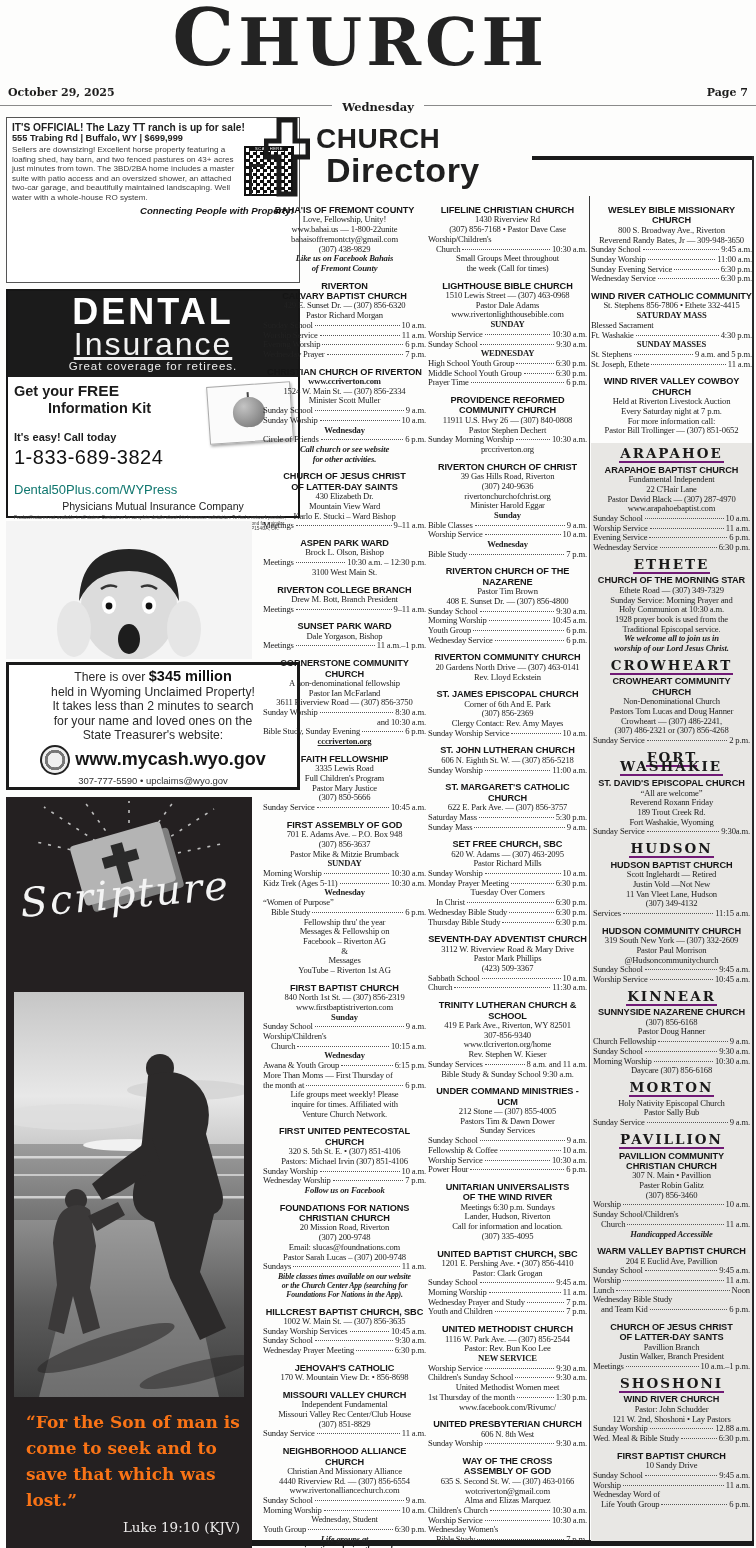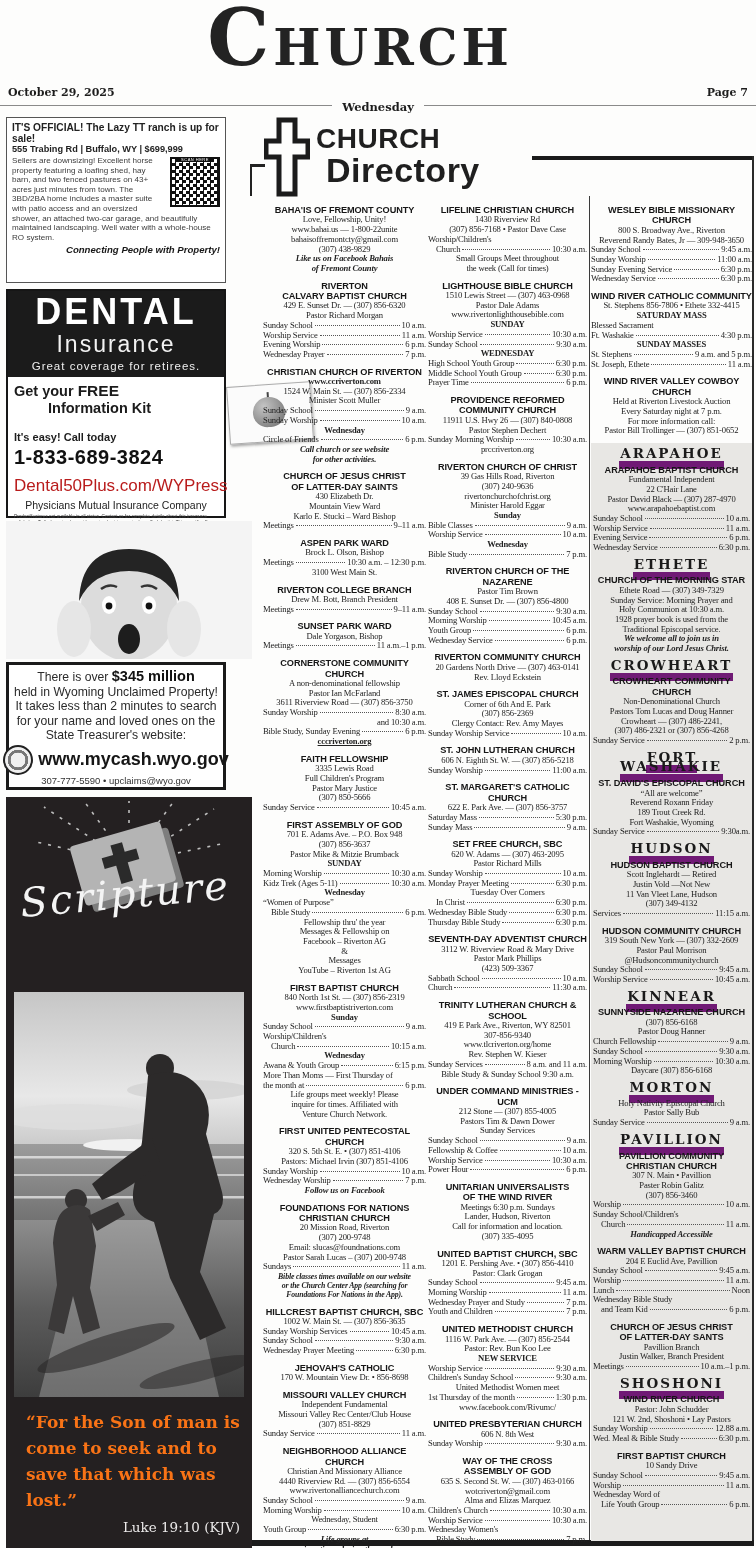--- a/index.html
+++ b/index.html
@@ -2,21 +2,21 @@
 <html><head>
 <meta charset="utf-8">
 <style>
   html,body{margin:0;padding:0;}
   body{width:756px;height:1548px;position:relative;background:#fdfdfc;color:#1d1d1d;
        font-family:"Liberation Serif",serif;overflow:hidden;}
   
   .masthead{position:absolute;top:-8px;left:0;width:720px;text-align:center;
             font-family:"DejaVu Serif",serif;font-weight:bold;color:#232323;letter-spacing:4px;}
   .mh-c{font-size:78px;}
-  .mh-rest{font-size:50px;}
+  .mh-rest{font-size:66px;}
   .dateline{position:absolute;top:86px;left:8px;right:8px;display:flex;justify-content:space-between;
             font-family:"DejaVu Serif",serif;font-weight:bold;font-size:11px;}
   .hdr-rule{position:absolute;top:105px;left:0;width:756px;height:1px;background:#8a8a8a;}
   .day-label{position:absolute;top:97px;left:0;width:756px;text-align:center;}
   .day-label span{background:#fdfdfc;padding:0 10px;font-family:"DejaVu Serif",serif;
                   font-weight:bold;font-size:11.5px;}
   
   .dir-head{position:absolute;left:264px;top:117px;display:flex;align-items:flex-start;}
   .cross{width:46px;height:80px;}
   .dir-titles{margin-left:6px;font-family:"Liberation Sans",sans-serif;font-weight:bold;color:#1f1f1f;}
@@ -43,52 +43,52 @@
   .ln.b{font-weight:bold;}
   .ln.bi{font-weight:bold;font-style:italic;}
   .ln.sm{font-size:7.8px;line-height:9.2px;}
   .ln.u{text-decoration:underline;font-weight:bold;}
   .dot{display:flex;align-items:baseline;overflow:hidden;}
   .dot.ind{padding-left:8px;}
   .dot .dl,.dot .dr{white-space:nowrap;}
   .dot .fill{flex:1;border-bottom:1.3px dotted #555;margin:0 2px;transform:translateY(-2px);min-width:4px;}
   .section{text-align:center;font-family:"DejaVu Serif",serif;font-weight:bold;font-size:13.5px;
            letter-spacing:2px;margin:3px 0 6px;color:#1a1a1a;}
-  .section span{border-bottom:8px solid #701a75;padding:0 1px;}
+  .section span{border-bottom:2px solid #701a75;padding:0 1px;}
   
-  .ad{position:absolute;left:6px;width:220px;background:#fff;box-sizing:border-box;}
+  .ad{position:absolute;left:6px;width:294px;background:#fff;box-sizing:border-box;}
   .re{top:117px;height:166px;border:1.5px solid #555;padding:4px 5px;font-family:"Liberation Sans",sans-serif;}
   .re-head{font-weight:bold;font-size:10.2px;color:#222;}
   .re-sub{font-weight:bold;font-size:9.2px;margin-bottom:2px;color:#222;}
   .qr{float:right;width:46px;height:46px;margin:1px 0 2px 5px;border:2px solid #111;
       background:repeating-conic-gradient(#111 0% 25%, #fff 0% 50%) 0 0/7px 7px;position:relative;}
   .qr-label{position:absolute;top:-2px;left:4px;right:4px;background:#111;color:#fff;font-size:4px;
             text-align:center;letter-spacing:.5px;}
   .re-body{margin:0;font-size:8.1px;line-height:9.6px;color:#3c3c3c;}
   .re-tag{clear:both;font-style:italic;font-weight:bold;font-size:9.6px;text-align:right;margin-top:2px;color:#181818;}
   .re-bottom{display:flex;align-items:center;}
   .bison{width:58px;height:34px;background:#141414;border-radius:46% 50% 42% 52%;color:#f1f1f1;
          font-size:6px;font-weight:bold;display:flex;align-items:center;justify-content:center;
          text-align:center;line-height:6px;flex:none;}
   .re-contact{flex:1;font-size:8.6px;line-height:10.5px;padding-left:6px;color:#2e2e2e;}
   .eh{font-size:10px;color:#222;align-self:flex-end;}
   
   .dental{top:289px;height:229px;border:2px solid #161616;font-family:"Liberation Sans",sans-serif;}
   .d-head{background:#1b1b1b;color:#fff;text-align:center;padding:3px 0 5px;}
   .d-title{font-size:36px;font-weight:bold;letter-spacing:3px;line-height:36px;}
-  .d-sub{font-size:23px;font-weight:normal;letter-spacing:2px;line-height:28px;color:#f2f2f2;}
+  .d-sub{font-size:32px;font-weight:normal;letter-spacing:2px;line-height:28px;color:#f2f2f2;text-decoration:underline;}
   .d-tag{font-size:11.5px;letter-spacing:1px;margin-top:2px;color:#eee;}
   .d-body{display:flex;padding:5px 6px 0;}
   .d-left{flex:1;}
   .d-offer1{font-size:14.5px;font-weight:bold;color:#1b1b1b;}
   .d-offer1 b{font-size:15.5px;}
   .d-offer2{font-size:14.5px;font-weight:bold;color:#1b1b1b;margin-left:34px;}
   .d-cta{font-size:11px;font-weight:bold;margin-top:15px;}
-  .d-phone{font-size:20px;font-weight:bold;letter-spacing:.5px;margin-top:3px;color:#111;}
-  .d-url{font-size:17px;margin-top:7px;color:#b91c1c;}
+  .d-phone{font-size:20px;font-weight:normal;letter-spacing:.5px;margin-top:3px;color:#111;}
+  .d-url{font-size:13px;margin-top:13px;color:#0f766e;}
   .d-kit{width:82px;height:56px;background:#fbfbfb;border:1px solid #aaa;transform:rotate(-4deg);
          box-shadow:1px 2px 3px rgba(0,0,0,.35);position:relative;flex:none;margin-top:2px;}
   .d-kit .apple{position:absolute;left:24px;top:12px;width:32px;height:30px;
         border-radius:50% 50% 46% 46%;background:radial-gradient(circle at 35% 30%,#c4c4c4,#6c6c6c);}
   .d-kit .stem{position:absolute;left:39px;top:7px;width:2px;height:7px;background:#444;}
   .d-company{text-align:center;font-size:10.5px;margin-top:3px;color:#222;}
   .d-fine{font-size:4.6px;line-height:5.7px;color:#404040;padding:3px 6px;}
   
   .boy{position:absolute;left:6px;top:521px;width:246px;height:138px;background:#f3f3f3;}
   

